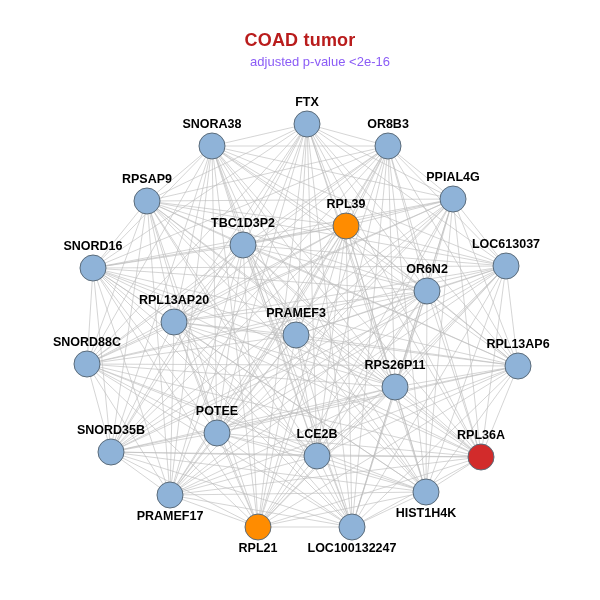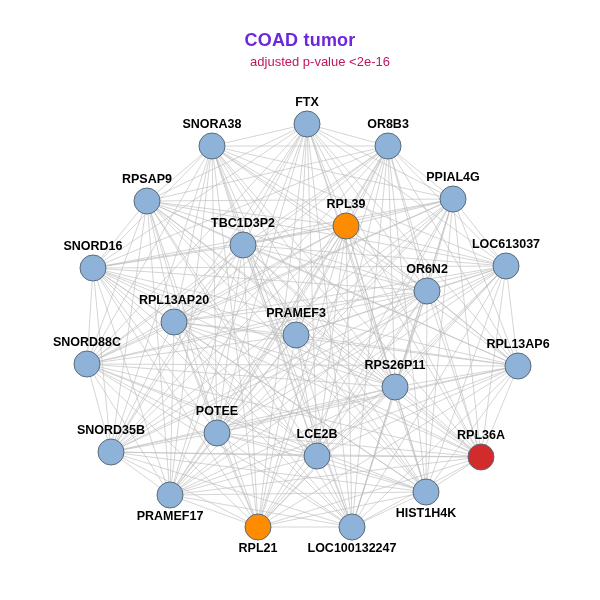--- a/index.html
+++ b/index.html
@@ -44,22 +44,22 @@
     font-size: 12.5px;
     font-weight: bold;
     fill: #000000;
   }
 </style>
 </head>
 <body>
 
 <div class="canvas">
   <div class="header">
-    <div class="title" style="color: #6d28d9;">COAD tumor</div>
-    <div class="subtitle" style="color: #be185d; margin-left: 40px;">adjusted p-value &lt;2e-16</div>
+    <div class="title" style="color: #b91c1c;">COAD tumor</div>
+    <div class="subtitle" style="color: #8b5cf6; margin-left: 40px;">adjusted p-value &lt;2e-16</div>
   </div>
   <svg class="graph" id="graph" width="600" height="600" viewBox="0 0 600 600" xmlns="http://www.w3.org/2000/svg">
       <g stroke="#bdbdbd" stroke-width="0.75" stroke-opacity="0.85">
         <line x1="307" y1="124" x2="212" y2="146"></line>
         <line x1="307" y1="124" x2="388" y2="146"></line>
         <line x1="307" y1="124" x2="147" y2="201"></line>
         <line x1="307" y1="124" x2="453" y2="199"></line>
         <line x1="307" y1="124" x2="243" y2="245"></line>
         <line x1="307" y1="124" x2="346" y2="226"></line>
         <line x1="307" y1="124" x2="93" y2="268"></line>

